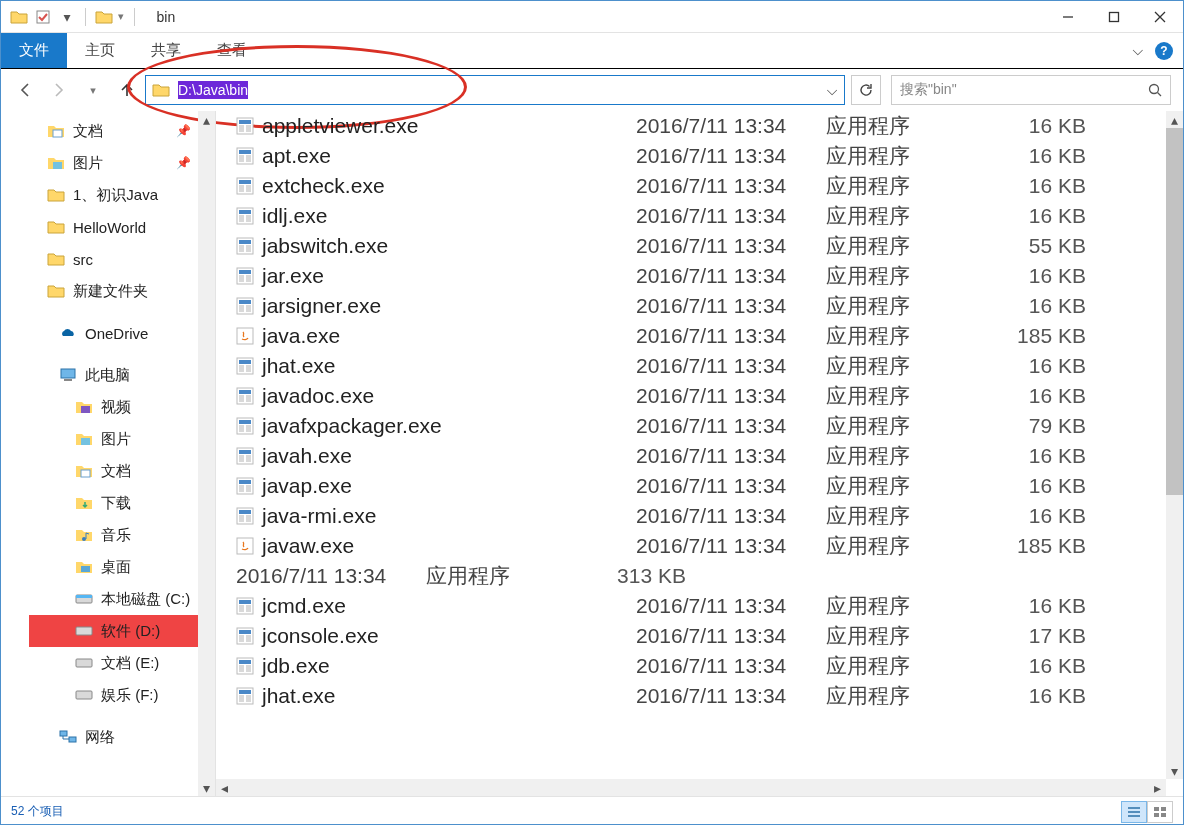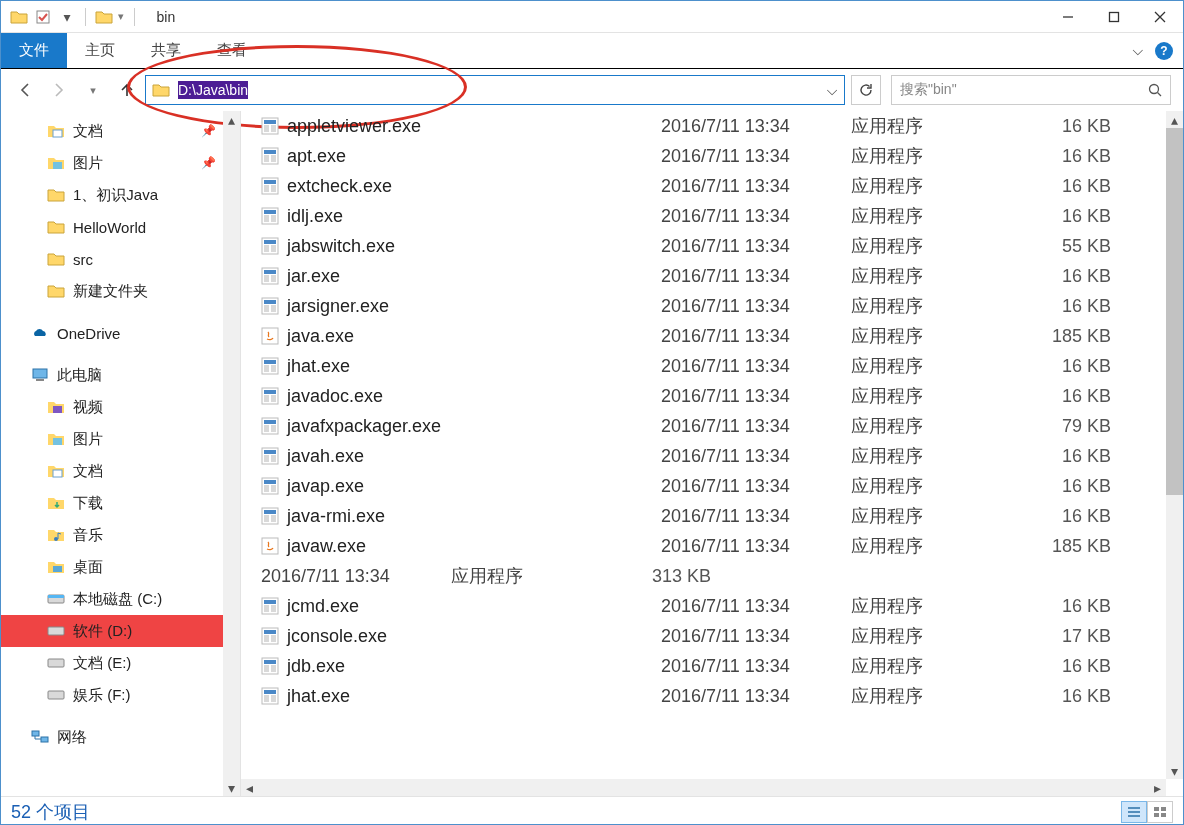--- a/index.html
+++ b/index.html
@@ -22,61 +22,61 @@
 
 
 .navrow { height:42px; display:flex; align-items:center; padding:0 12px; gap:10px; }
 .nav-arrow { width:24px; height:24px; display:flex; align-items:center; justify-content:center; color:#888; }
 .nav-arrow.enabled{ color:#333; }
 .addrwrap { flex:1; display:flex; align-items:center; gap:6px; }
 .up-btn { width:24px; height:24px; display:flex; align-items:center; justify-content:center; color:#333; }
 .addr { flex:1; height:30px; border:1px solid #1979ca; display:flex; align-items:center; background:#fff; position:relative; }
 .addr .foldicon{ width:22px; height:22px; margin:0 4px; display:flex; align-items:center; justify-content:center;}
 .addr .sel-text { flex:1; height:100%; display:flex; align-items:center; padding-left:2px; }
-.addr .sel-text span.sel{ background:#4c1d95; color:#fff; padding:1px 0; }
+.addr .sel-text span.sel{ background:#6d28d9; color:#fff; padding:1px 0; }
 .addr .dd { width:24px; justify-content:center; align-items:center; display:flex; color:#555; }
 .refresh { width:30px; height:30px; border:1px solid #ccc; display:flex; align-items:center; justify-content:center;}
 .search { width:280px; height:30px; border:1px solid #ccc; display:flex; align-items:center; padding:0 8px; color:#888;}
 .search .sicon{ margin-left:auto; color:#555;}
 
 
 .main { display:flex; height: calc(825px - 32px - 36px - 42px - 30px); }
-.sidebar { width:240px; border-right:1px solid #e3e3e3; overflow:hidden; padding-top:4px; position:relative;}
+.sidebar { width:215px; border-right:1px solid #e3e3e3; overflow:hidden; padding-top:4px; position:relative;}
 .sb-scroll { position:absolute; right:0; top:0; width:17px; height:100%; background:#f0f0f0; display:flex; flex-direction:column;}
 .sb-scroll .arr{height:17px;display:flex;align-items:center;justify-content:center;color:#555;}
 .sb-scroll .track{flex:1;}
 .sb-item { height:32px; display:flex; align-items:center; padding-left:30px; gap:8px; font-size:15px; color:#222; cursor:default;}
 .sb-item.l2{ padding-left:46px; }
 .sb-item.sel{ background:#ef4444; }
 .sb-item .pin{ margin-left:auto; margin-right:24px; color:#666; font-size:12px;}
-.sb-group{ margin-top:10px; }
+.sb-group{ margin-top:10px;margin-left:28px; }
 .fico{ width:18px; height:18px; display:inline-flex; align-items:center; justify-content:center;}
 
 
 .filepane { flex:1; display:flex; flex-direction:column; overflow:hidden; position:relative;}
 .fp-scroll { position:absolute; right:0; top:0; width:17px; height:calc(100% - 17px); background:#f0f0f0; display:flex; flex-direction:column;}
 .fp-scroll .arr{height:17px;display:flex;align-items:center;justify-content:center;color:#555;}
 .fp-scroll .thumb{ background:#c2c2c2; width:100%; }
 .fp-hscroll{ position:absolute; bottom:0; left:0; right:17px; height:17px; background:#f0f0f0; display:flex;}
 .fp-hscroll .arr{width:17px;display:flex;align-items:center;justify-content:center;color:#555;}
 .fp-hscroll .track{flex:1;}
 .colhead { display:flex; height:34px; align-items:center; color:#1a5fb4; font-size:15px; padding-left:20px; border-bottom:1px solid #f0f0f0; margin-right:17px;}
 .colhead .col{ cursor:default; }
 .c-name{ width:400px; }
 .c-date{ width:190px; }
 .c-type{ width:180px; }
 .c-size{ width:110px; text-align:right; padding-right:30px;}
 .rows { overflow:hidden; margin-right:17px;}
-.row { display:flex; height:30px; align-items:center; padding-left:20px; font-size:18px; color:#444;}
+.row { display:flex; height:30px; align-items:center; padding-left:20px; font-size:21px; color:#444;}
 .row .c-name{ display:flex; align-items:center; gap:8px; color:#222;}
 .row .c-size{ color:#555;}
 .exe-ico{ width:18px; height:18px; display:inline-flex; align-items:center; justify-content:center;}
 
 
-.status { height:30px; border-top:1px solid #e3e3e3; display:flex; align-items:center; padding:0 10px; font-size:18px; color:#1a5fb4;}
+.status { height:30px; border-top:1px solid #e3e3e3; display:flex; align-items:center; padding:0 10px; font-size:12px; color:#1a5fb4;}
 .status .views{ margin-left:auto; display:flex; gap:0;}
 .status .vbtn{ width:26px; height:22px; border:1px solid #ccc; display:flex; align-items:center; justify-content:center; color:#555;}
 .status .vbtn.active{ background:#cfe6fb; border-color:#7ab7e8;}
 
 
 .circle-annot{ position:absolute; border:3px solid #d93025; border-radius:50%; pointer-events:none; }
 
 
 svg{ display:block; }
 </style>

